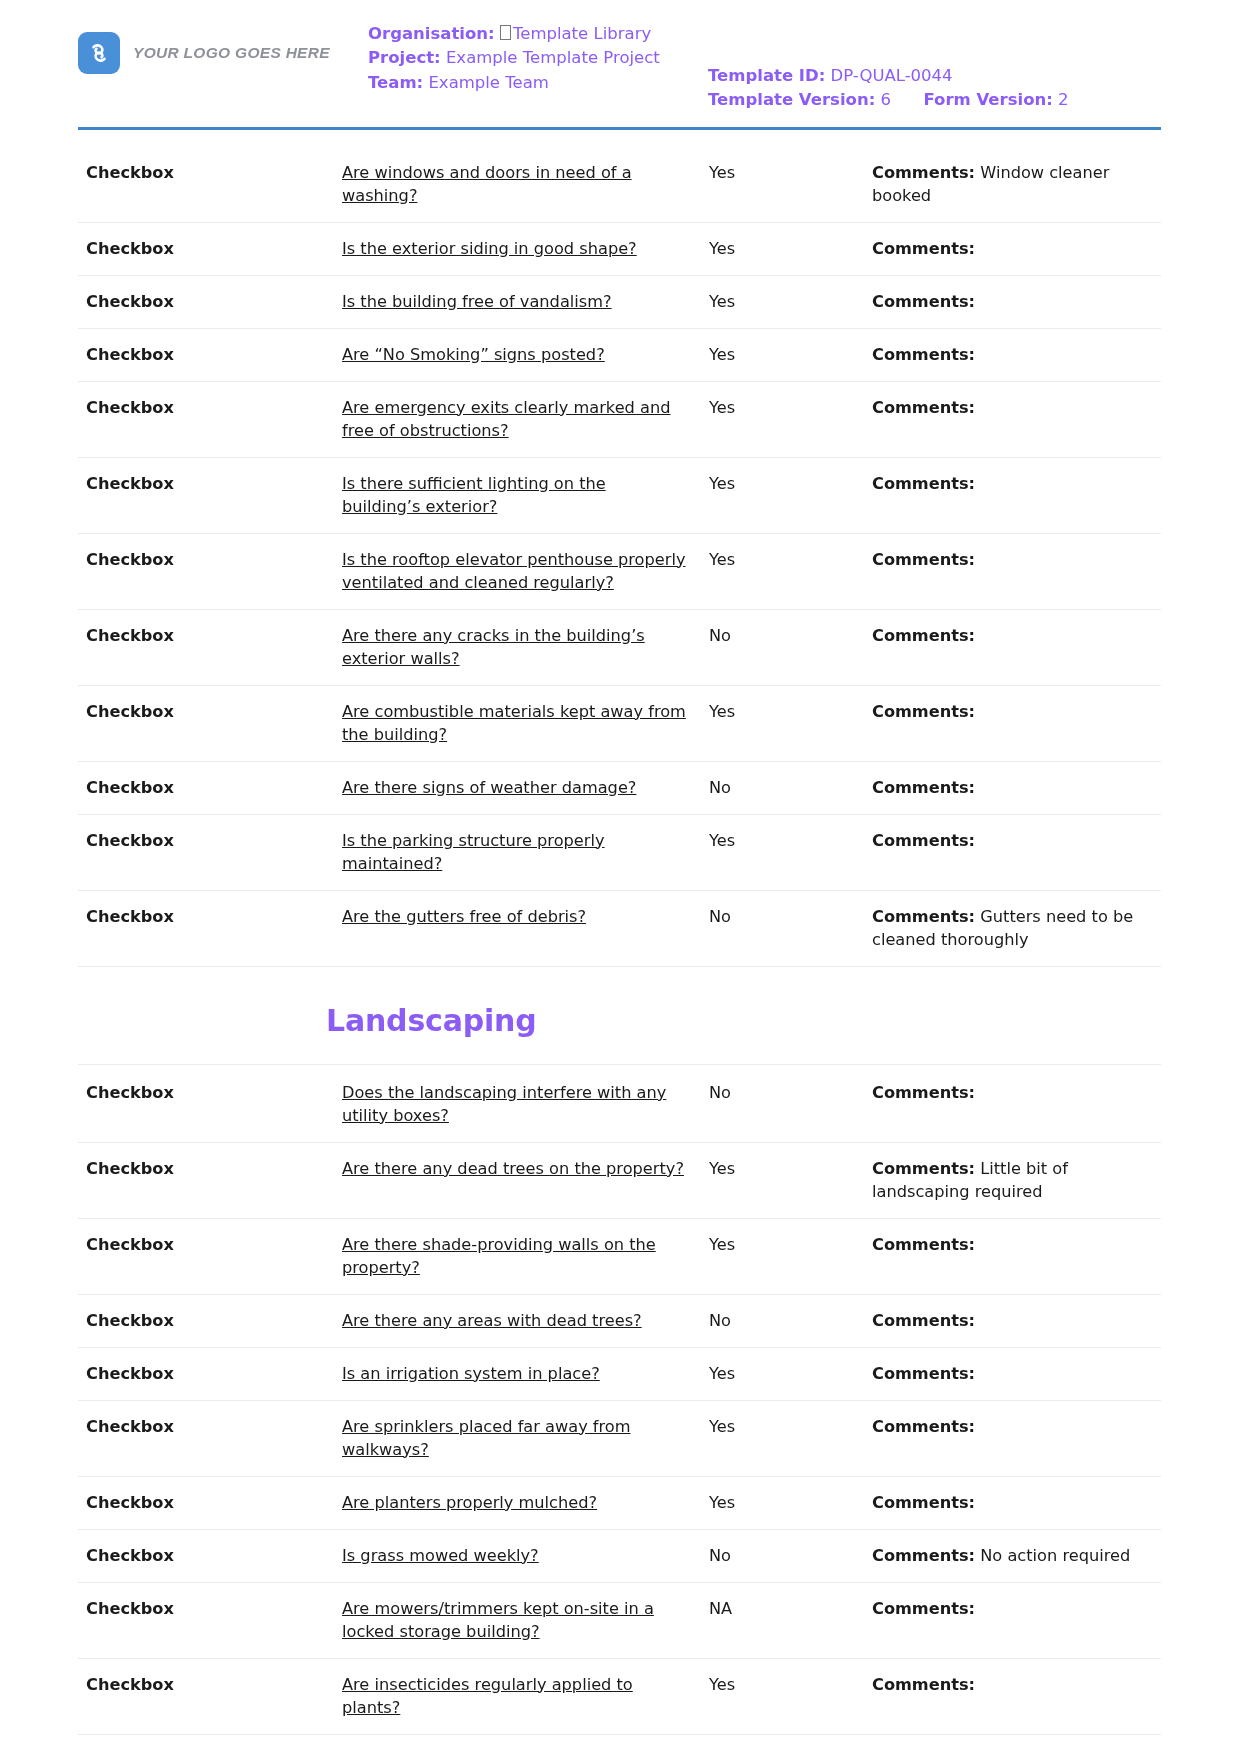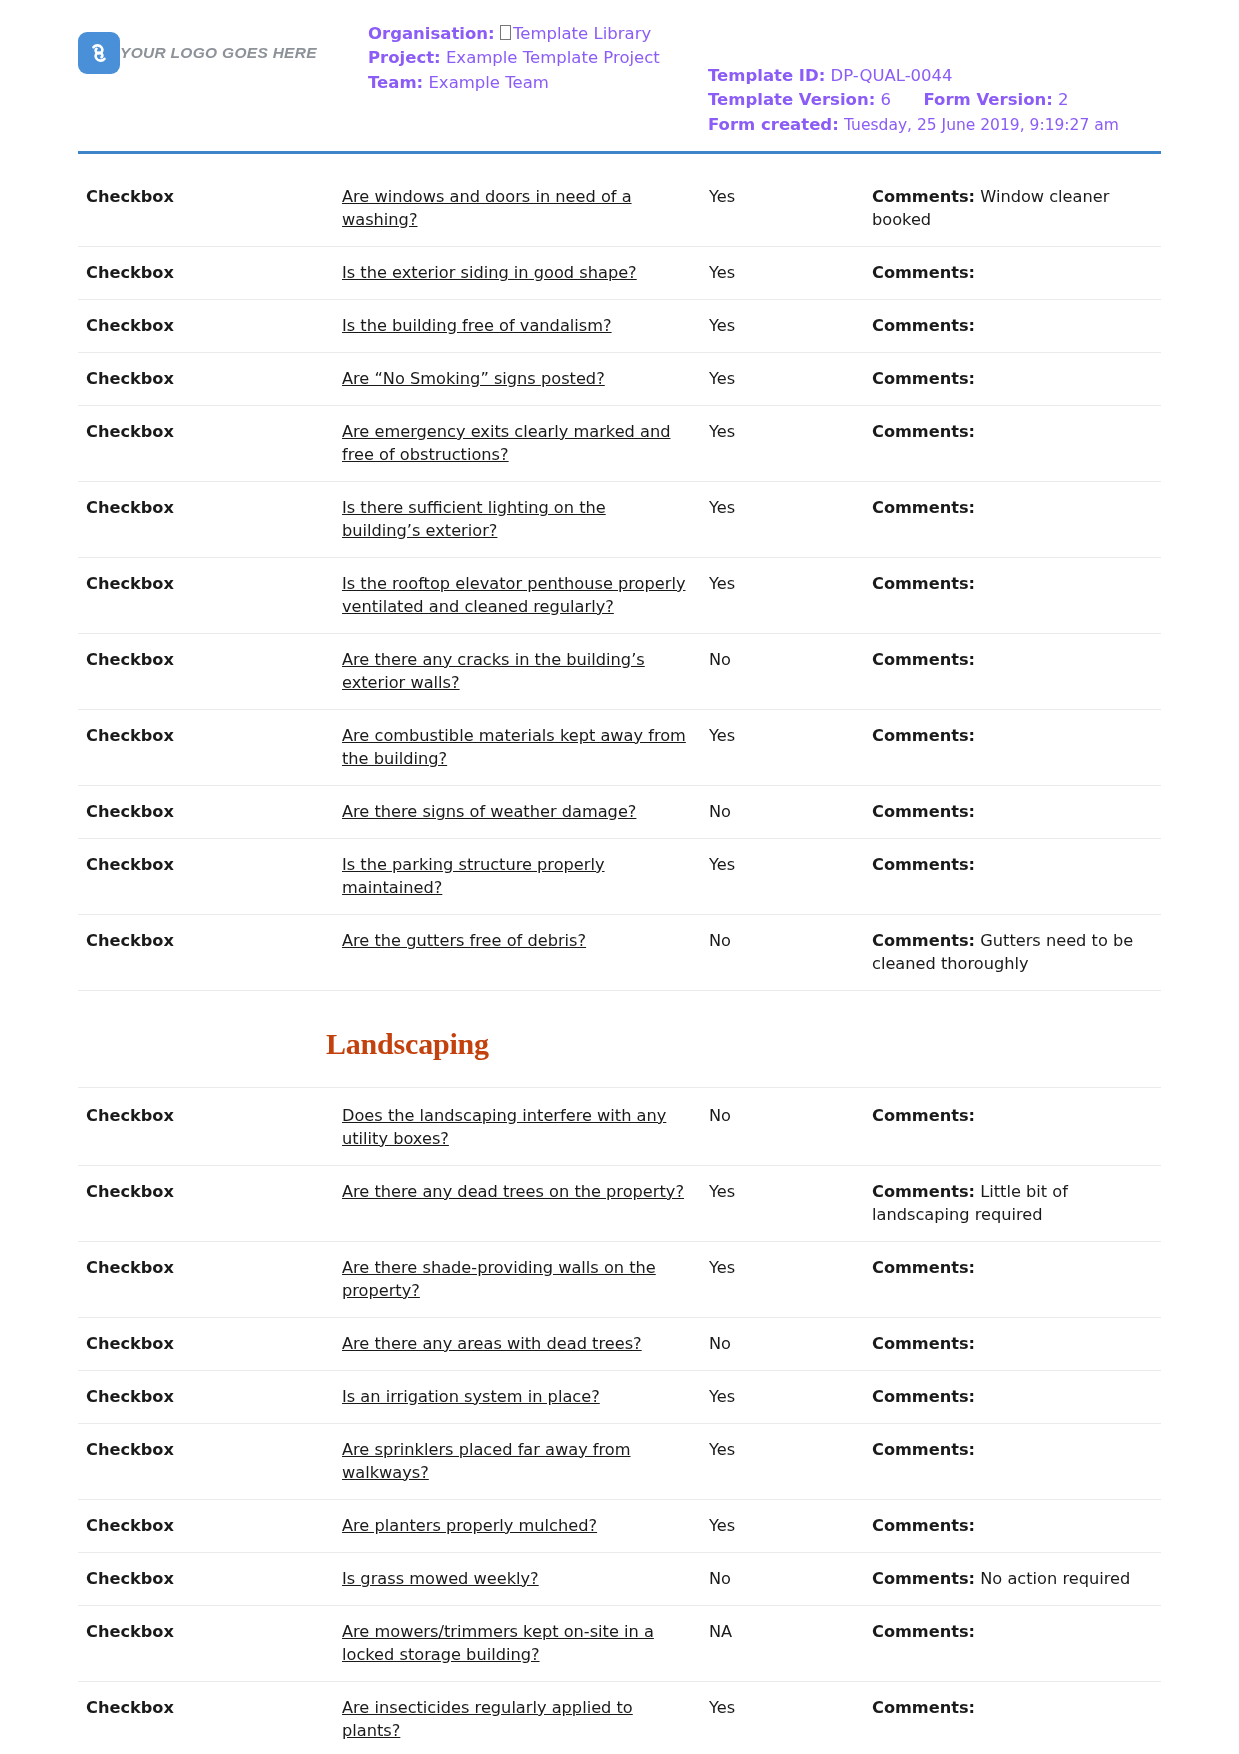--- a/index.html
+++ b/index.html
@@ -46,20 +46,21 @@
     border-radius: 9px;
     background: #4a90d9;
     position: relative;
     flex: 0 0 42px;
     display: flex;
     align-items: center;
     justify-content: center;
   }
   .logo-mark svg { display:block; }
   .logo-text {
+    margin-left: 13px;
     font-size: 15.5px;
     font-style: italic;
     font-weight: bold;
     letter-spacing: 0.3px;
     color: #8d9299;
     font-family: "Liberation Sans", sans-serif;
     text-align: center;
   }
   .meta-col {
     font-size: 16.5px;
@@ -111,23 +112,22 @@
   td.col-comments .c-value { font-weight: normal; }
 
   tr.section-row > td {
     padding: 36px 0 26px 0;
     border-bottom: 1px solid #ebebeb;
   }
   .section-title {
     font-size: 30px;
     font-weight: bold;
     letter-spacing: -0.2px;
-    color: #c2410c;
+    color: #8b5cf6;
     padding-left: 0;
-    font-family: Liberation Serif, serif;
   }
   .section-title-cell { padding-left: 248px !important; }
 
   .spacer { flex: 1 1 auto; }
 </style>
 </head>
 <body>
 
 <div class="page">
 
@@ -161,24 +161,20 @@
       <div class="meta-line">
         <b>Template ID:</b>
         <span>DP-QUAL-0044</span>
       </div>
       <div class="meta-line">
         <b>Template Version:</b>
         <span>6</span>
         <span class="meta-inline-gap"></span>
         <b>Form Version:</b>
         <span>2</span>
-      </div>
-      <div class="meta-line">
-        <b>Form created:</b>
-        <span class="meta-small">Tuesday, 25 June 2019, 9:19:27 am</span>
       </div>
     </div>
   </div>
 
   <table class="checklist">
     <tbody>
         <tr class="item-row">
           <td class="col-type">Checkbox</td>
           <td class="col-question">Are windows and doors in need of a washing?</td>
           <td class="col-answer">Yes</td>

